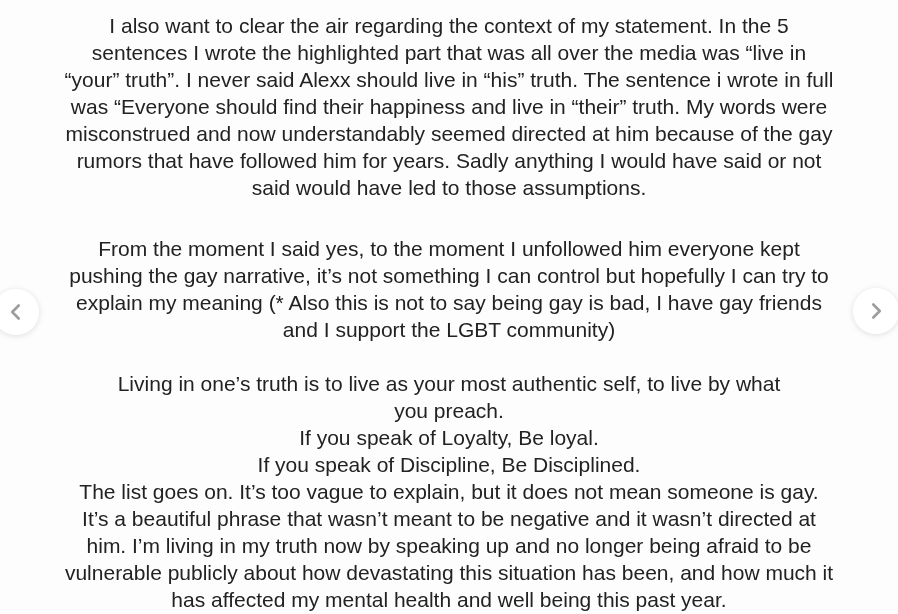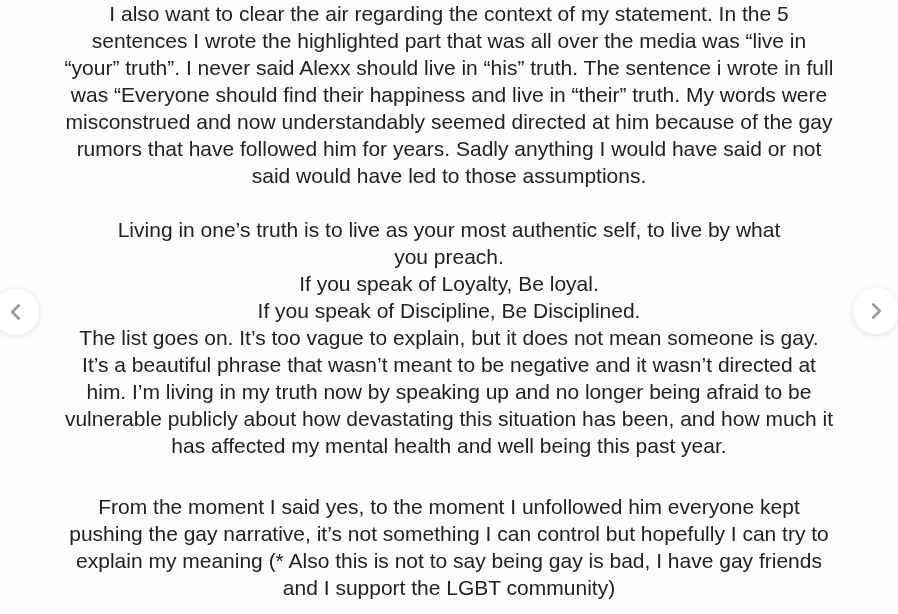--- a/index.html
+++ b/index.html
@@ -8,20 +8,21 @@
   }
   body {
     width: 898px;
     height: 614px;
     overflow: hidden;
     position: relative;
     background: #fdfdfd;
   }
   .post {
     width: 898px;
+    padding-top: 12px;
     box-sizing: border-box;
   }
   .para {
     font-family: "Liberation Sans", sans-serif;
     font-size: 21px;
     line-height: 27px;
     font-weight: 400;
     color: #222222;
     text-align: center;
     white-space: pre;   
@@ -54,33 +55,33 @@
 <body>
 
 <div class="post">
   <div class="para p1">I also want to clear the air regarding the context of my statement. In the 5
 sentences I wrote the highlighted part that was all over the media was “live in
 “your” truth”. I never said Alexx should live in “his” truth. The sentence i wrote in full
 was “Everyone should find their happiness and live in “their” truth. My words were
 misconstrued and now understandably seemed directed at him because of the gay
 rumors that have followed him for years. Sadly anything I would have said or not
 said would have led to those assumptions.</div>
+  <div class="para p2">From the moment I said yes, to the moment I unfollowed him everyone kept
+pushing the gay narrative, it’s not something I can control but hopefully I can try to
+explain my meaning (* Also this is not to say being gay is bad, I have gay friends
+and I support the LGBT community)</div>
   <div class="para p3">Living in one’s truth is to live as your most authentic self, to live by what
 you preach.
 If you speak of Loyalty, Be loyal.
 If you speak of Discipline, Be Disciplined.
 The list goes on. It’s too vague to explain, but it does not mean someone is gay.
 It’s a beautiful phrase that wasn’t meant to be negative and it wasn’t directed at
 him. I’m living in my truth now by speaking up and no longer being afraid to be
 vulnerable publicly about how devastating this situation has been, and how much it
 has affected my mental health and well being this past year.</div>
-  <div class="para p2">From the moment I said yes, to the moment I unfollowed him everyone kept
-pushing the gay narrative, it’s not something I can control but hopefully I can try to
-explain my meaning (* Also this is not to say being gay is bad, I have gay friends
-and I support the LGBT community)</div>
 </div>
 
 <button class="nav-btn prev">
   <svg width="26" height="26" viewBox="0 0 24 24" fill="none" stroke="currentColor" stroke-width="2.4" stroke-linecap="round" stroke-linejoin="round">
     <polyline points="14.5,6 8.5,12 14.5,18"></polyline>
   </svg>
 </button>
 
 <button class="nav-btn next">
   <svg width="26" height="26" viewBox="0 0 24 24" fill="none" stroke="currentColor" stroke-width="2.4" stroke-linecap="round" stroke-linejoin="round">

